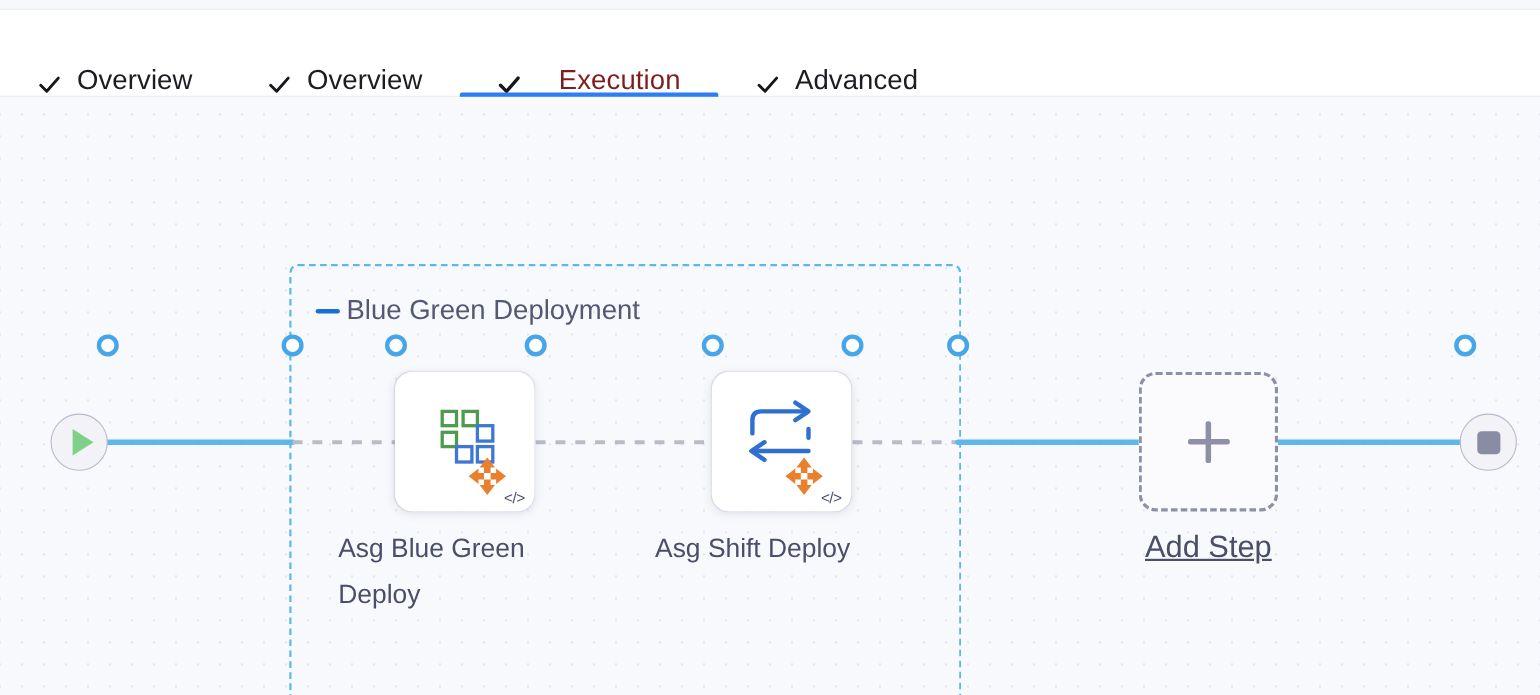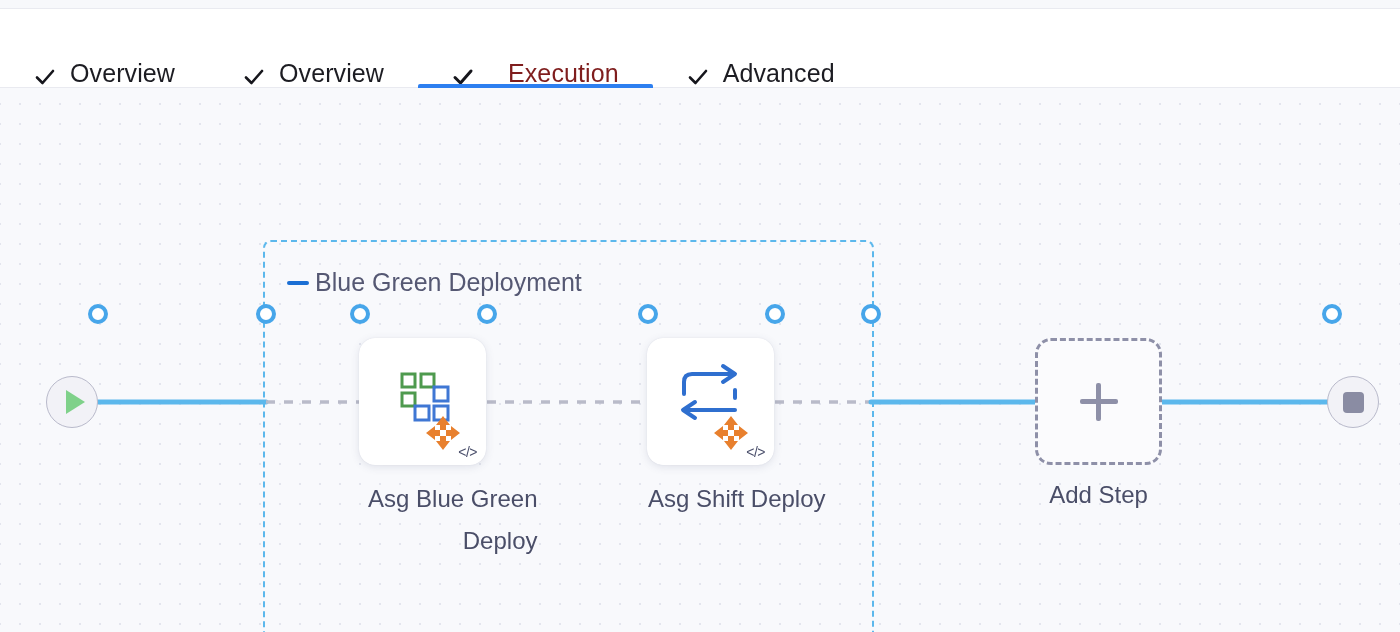--- a/index.html
+++ b/index.html
@@ -156,21 +156,21 @@
   .node-icon {
     position: absolute;
     left: 0; top: 0; right: 0; bottom: 0;
   }
   .node-label {
     position: absolute;
     top: 140px;
     width: 230px;
     left: 50%;
     transform: translateX(-50%);
-    text-align: right;
+    text-align: left;
     font-size: 24px;
     line-height: 42px;
     color: #4a4e68;
   }
 
   .node.n1 { left: 359px; top: 250px; }
   .node.n2 { left: 647px; top: 250px; }
 
   
   .add-step {
@@ -184,23 +184,24 @@
     cursor: pointer;
   }
   .plus-h, .plus-v { position: absolute; background: #8e90a8; border-radius: 2px; }
   .plus-h { width: 38px; height: 5px; }
   .plus-v { width: 5px; height: 38px; }
   .add-step-label {
     position: absolute;
     left: 1035px; top: 393px;
     width: 127px;
     text-align: center;
-    font-size: 24px;
+    font-size: 28px;
     color: #4a4e68;
     white-space: nowrap;
+    text-decoration: underline;
   }
 </style>
 </head>
 <body>
 
 <div id="app">
 
   <div class="topstrip"></div>
 
   <div class="tabbar">

